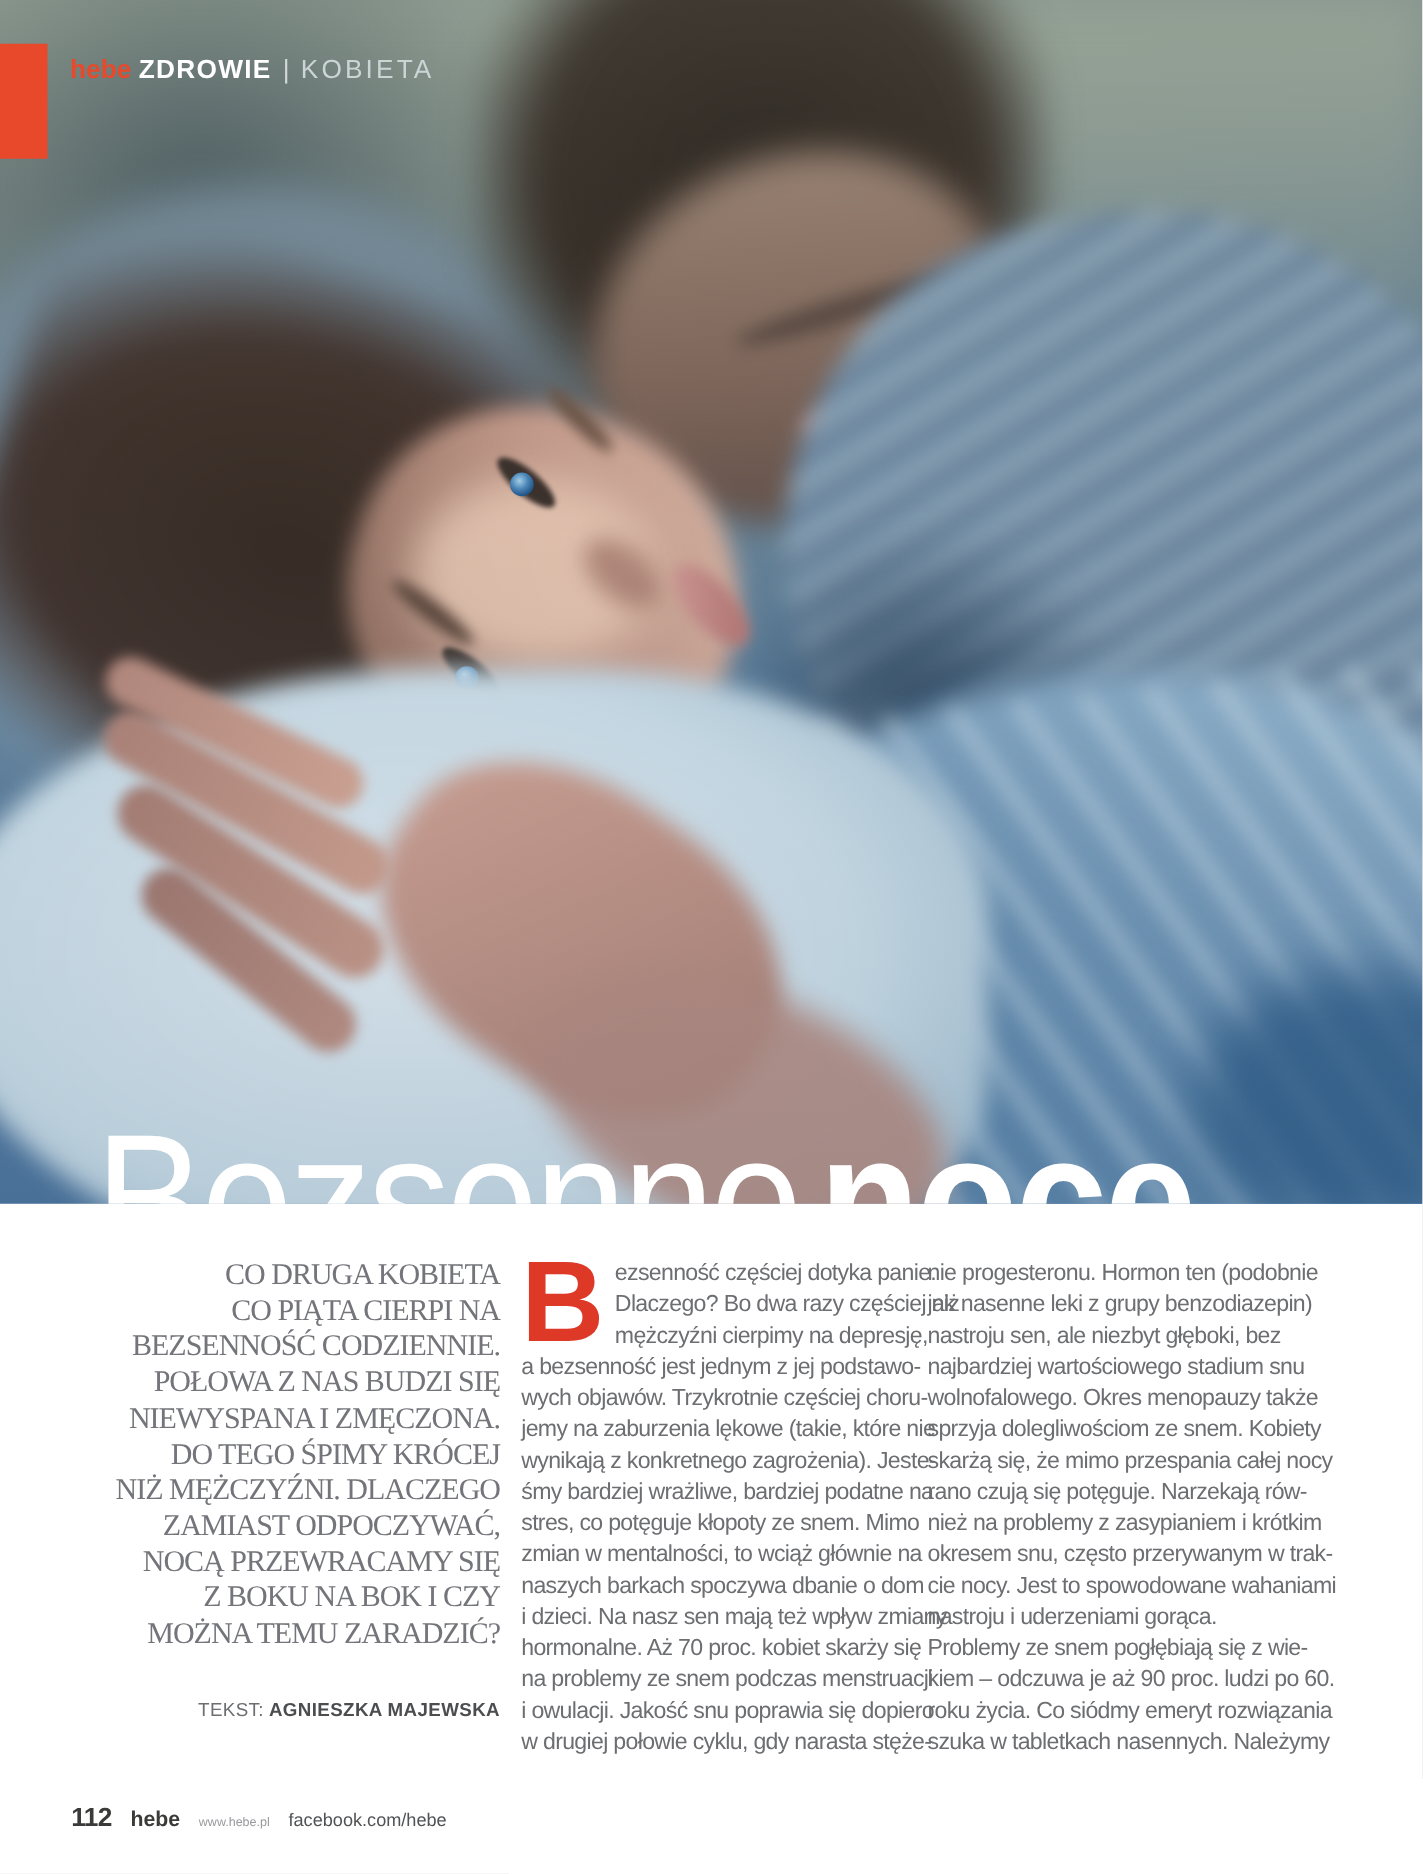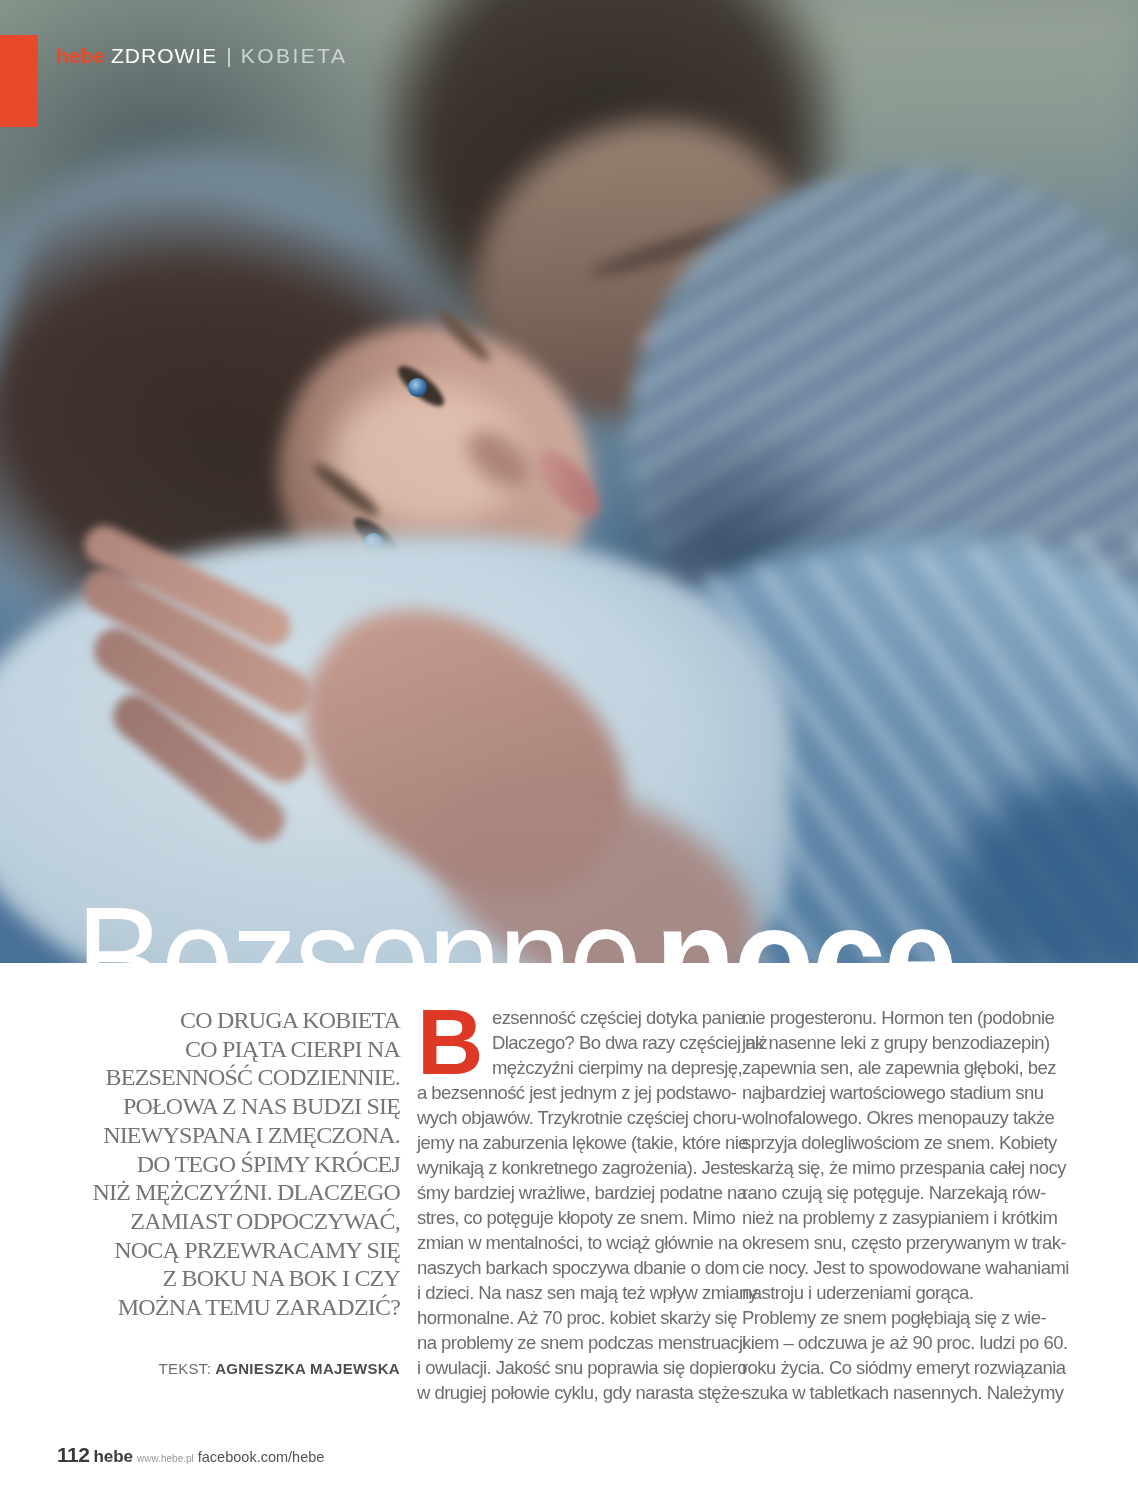--- a/index.html
+++ b/index.html
@@ -76,21 +76,21 @@
       transform:rotate(35deg);filter:blur(9px);}
   .l-arm{left:425px;top:795px;width:340px;height:190px;border-radius:50%;
       background:#ba8d80;transform:rotate(22deg);filter:blur(12px);opacity:.9;}
   .l-tint{left:0;top:0;width:1138px;height:963px;
       background:linear-gradient(180deg,rgba(140,155,145,.18) 0%,rgba(80,110,140,.04) 35%,rgba(36,76,116,.14) 100%);}
 
   
   .red-block{position:absolute;left:0;top:35px;width:38px;height:92px;background:#e8492b;}
   .mag-header{position:absolute;left:56px;top:44px;font-size:21px;white-space:nowrap;}
   .mag-header .brand{color:#e8492b;font-weight:700;letter-spacing:0;}
-  .mag-header .section{color:#ffffff;font-weight:400;letter-spacing:1px;margin-left:6px;}
+  .mag-header .section{color:#ffffff;font-weight:700;letter-spacing:1px;margin-left:6px;}
   .mag-header .sep{color:#e3e9e8;font-weight:300;margin:0 9px;opacity:.85;}
   .mag-header .subsection{color:#ccd5d6;font-weight:300;letter-spacing:2.5px;}
   .title{position:absolute;left:76px;top:798px;font-size:132px;line-height:1;color:#ffffff;
       letter-spacing:-3px;white-space:nowrap;transform:scaleY(1.12);transform-origin:top left;font-weight:400;}
   .title .t-bold{font-weight:700;margin-left:16px;letter-spacing:-2px;}
 
   
   .intro{position:absolute;left:56px;top:1006px;width:344px;text-align:right;
       font-family:"Liberation Serif",serif;font-size:24px;line-height:28.7px;
       color:#74757a;letter-spacing:-0.8px;}
@@ -98,21 +98,21 @@
       font-size:15px;color:#6d6e71;letter-spacing:.3px;}
   .byline .by-name{color:#4c4d4f;font-weight:700;margin-left:4px;}
   .col{position:absolute;top:1005px;font-size:18.5px;line-height:25px;color:#6d6e71;
       letter-spacing:-0.55px;white-space:nowrap;}
   .col1{left:417px;width:308px;}
   .col2{left:742px;width:320px;}
   .dropcap{float:left;font-size:92px;line-height:74px;height:73px;font-weight:700;
       color:#de3826;margin-right:9px;}
 
   
-  .mag-footer{position:absolute;left:57px;top:1443px;display:flex;align-items:baseline;gap:4px;}
+  .mag-footer{position:absolute;left:57px;top:1443px;display:flex;align-items:baseline;gap:15px;}
   .f-page{font-size:21px;font-weight:700;color:#3a3a39;letter-spacing:-0.5px;}
   .f-brand{font-size:17px;font-weight:700;color:#3a3a39;}
   .f-web{font-size:10px;color:#97989b;}
   .f-fb{font-size:14.5px;color:#515254;}
 </style>
 </head>
 <body>
 
 <div class="page">
 
@@ -198,21 +198,21 @@
         <div class="tline">na problemy ze snem podczas menstruacji</div>
         <div class="tline">i owulacji. Jakość snu poprawia się dopiero</div>
         <div class="tline">w drugiej połowie cyklu, gdy narasta stęże-</div>
       </div>
   </div>
 
   <div class="col col2">
     <div class="lines">
         <div class="tline">nie progesteronu. Hormon ten (podobnie</div>
         <div class="tline">jak nasenne leki z grupy benzodiazepin)</div>
-        <div class="tline">zapewnia sen, ale zapewnia głęboki, bez</div>
+        <div class="tline">nastroju sen, ale niezbyt głęboki, bez</div>
         <div class="tline">najbardziej wartościowego stadium snu</div>
         <div class="tline">wolnofalowego. Okres menopauzy także</div>
         <div class="tline">sprzyja dolegliwościom ze snem. Kobiety</div>
         <div class="tline">skarżą się, że mimo przespania całej nocy</div>
         <div class="tline">rano czują się potęguje. Narzekają rów-</div>
         <div class="tline">nież na problemy z zasypianiem i krótkim</div>
         <div class="tline">okresem snu, często przerywanym w trak-</div>
         <div class="tline">cie nocy. Jest to spowodowane wahaniami</div>
         <div class="tline">nastroju i uderzeniami gorąca.</div>
         <div class="tline">Problemy ze snem pogłębiają się z wie-</div>

